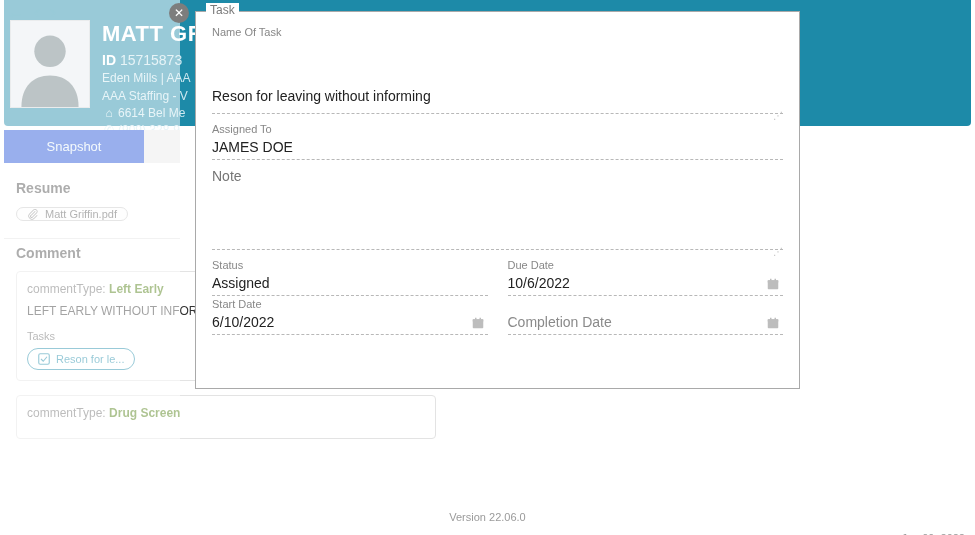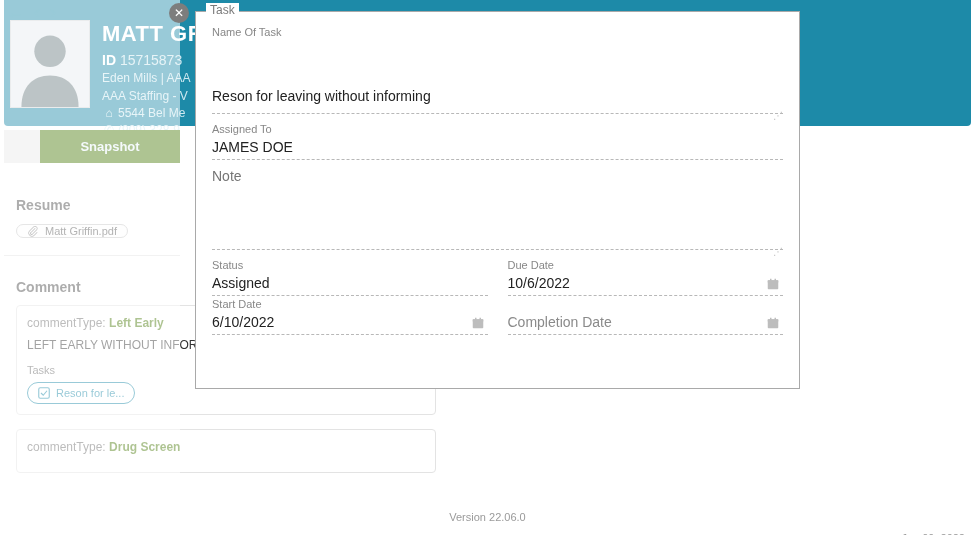--- a/index.html
+++ b/index.html
@@ -15,25 +15,25 @@
   .avatar { position: absolute; left: 6px; top: 20px; width: 80px; height: 88px; background: #e6ecef; border: 1px solid #d0d6d8; display:flex; align-items:flex-end; justify-content:center; overflow:hidden; }
   .avatar svg { width: 70px; height: 80px; fill: #6c7c82; }
   .header-info { margin-left: 98px; color: #cde8f0; font-size: 12px; line-height: 1.45; }
   .header-info .name { color: #fff; font-size: 22px; font-weight: bold; letter-spacing: 0.5px; }
   .header-info .id-line { color: #cbe6ee; font-size: 14px; }
   .header-info .id-line span.bold { color: #fff; font-weight: bold; }
   .header-info .ico { display:inline-block; width:14px; text-align:center; margin-right:2px; }
 
   
   .tabbar { position: absolute; top: 130px; left: 4px; width: 176px; height: 33px; background: #e8e8e8; display:flex; z-index:1; }
-  .tab { flex: 0 0 140px; height:100%; background:#4d7c0f; color:#e8f4f8; display:flex; align-items:center; justify-content:center; font-size:13px; font-weight:700;margin-left:36px; }
+  .tab { flex: 0 0 140px; height:100%; background:#1d4ed8; color:#e8f4f8; display:flex; align-items:center; justify-content:center; font-size:13px; font-weight:400; }
 
   
   .content { position:absolute; top:164px; left:4px; width:176px; bottom:26px; padding:10px 12px 0 12px; z-index:1; color:#4a4a4a; }
-  .section-title { font-size:14px; font-weight:600; margin:23px 0 10px 0; }
+  .section-title { font-size:14px; font-weight:600; margin:6px 0 10px 0; }
   .chip { display:inline-flex; align-items:center; gap:6px; border:1px solid #c7c7c7; border-radius:14px; padding:0 10px; font-size:11px; color:#555; background:#fcfcfc; }
   .chip svg { width:12px; height:12px; fill:#777; }
   .hr { border:none; border-top:1px solid #e3e3e3; margin:14px -12px 4px -12px; }
 
   .comment-card { border:1px solid #e3e3e3; border-radius:4px; padding:10px; margin-bottom:14px; width:420px; }
   .comment-card .type { font-size:12px; color:#6c6c6c; margin-bottom:8px; }
   .comment-card .type b { color:#4d7c0f; font-weight:600; }
   .comment-card .bodytxt { font-size:12px; color:#333; }
   .tasks-lbl { font-size:11px; color:#666; margin:12px 0 6px 0; }
   .task-chip { display:inline-flex; align-items:center; gap:6px; border:1px solid #1d8aa8; border-radius:16px; padding:4px 10px; font-size:11px; color:#1d8aa8; }
@@ -81,21 +81,21 @@
       <svg viewBox="0 0 48 56">
           <circle cx="24" cy="17" r="11"></circle>
           <path d="M4 56c0-14 8-22 20-22s20 8 20 22z"></path>
         </svg>
     </div>
     <div class="header-info">
       <div class="name">MATT GRI</div>
       <div class="id-line"><span class="bold">ID</span> <span>15715873</span></div>
       <div>Eden Mills | AAA</div>
       <div>AAA Staffing - V</div>
-      <div><span class="ico">⌂</span><span>5544 Bel Me</span></div>
+      <div><span class="ico">⌂</span><span>6614 Bel Me</span></div>
       <div><span class="ico">✆</span><span>(909) 328-9</span></div>
     </div>
   </div>
 
   <div class="tabbar">
     <div class="tab">Snapshot</div>
   </div>
 
   <div class="content">
     <div class="section-title">Resume</div>

